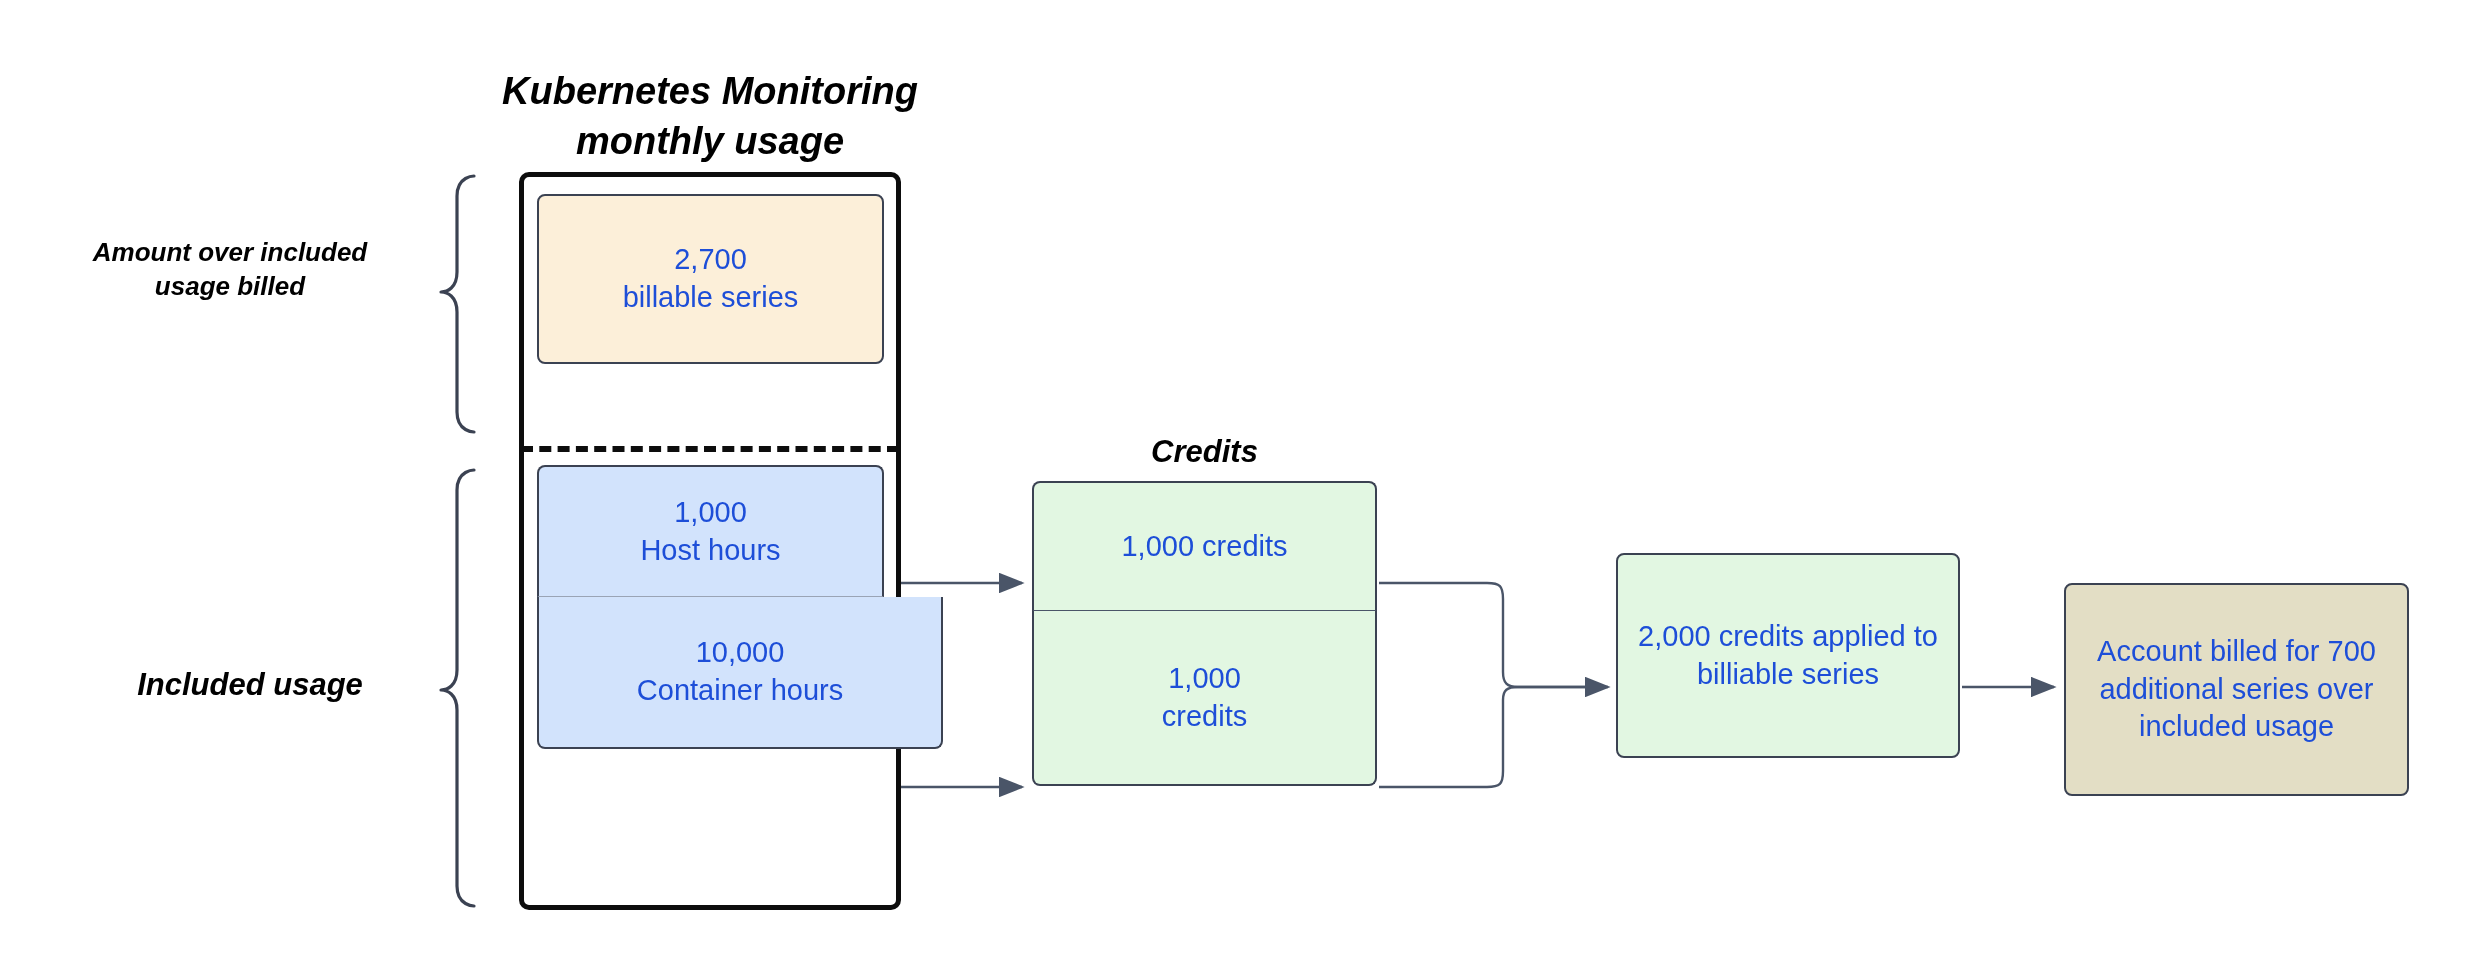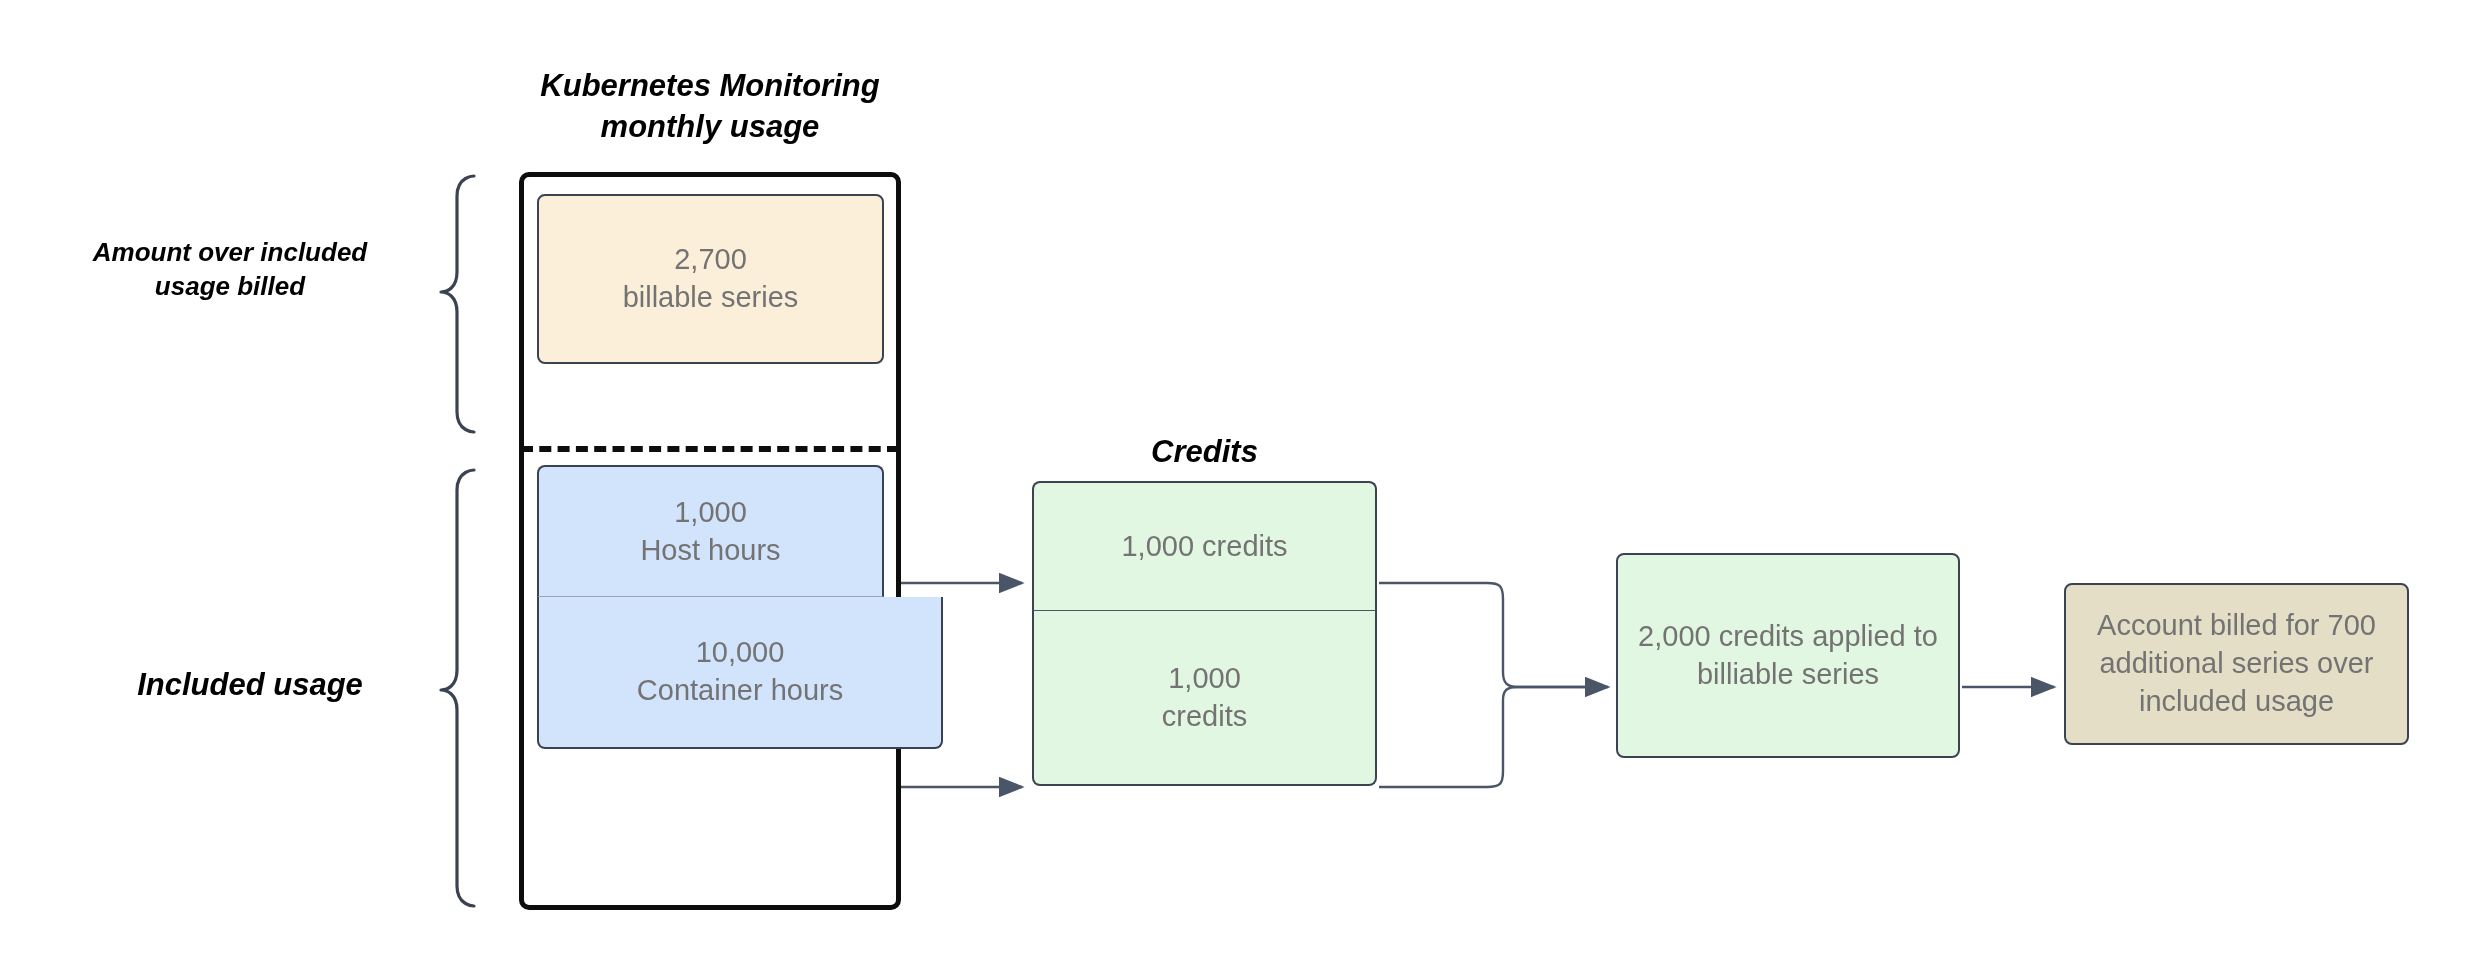--- a/index.html
+++ b/index.html
@@ -25,21 +25,21 @@
   }
 
   .node {
     position: absolute;
     box-sizing: border-box;
     display: flex;
     align-items: center;
     justify-content: center;
     text-align: center;
     line-height: 1.30;
-    color: #737373;
+    color: #1d4ed8;
     white-space: pre-line;
   }
 
   
   .usage-container {
     left: 519px;
     top: 172px;
     width: 382px;
     height: 738px;
     border: 5px solid #0d0d0d;
@@ -117,40 +117,40 @@
     top: 553px;
     width: 344px;
     height: 205px;
     background: #e2f7e2;
   }
 
   .box-account {
     left: 2064px;
     top: 583px;
     width: 345px;
-    height: 162px;
+    height: 213px;
     background: #e3dec5;
   }
 
   
   .label {
     position: absolute;
     font-style: italic;
     font-weight: bold;
     text-align: center;
     line-height: 1.32;
     white-space: pre-line;
     color: #000000;
   }
 
   .title-usage {
     left: 470px;
     top: 66px;
     width: 480px;
-    font-size: 31px;
+    font-size: 38px;
   }
 
   .title-credits {
     left: 1032px;
     top: 432px;
     width: 345px;
     font-size: 31px;
   }
 
   .label-amount-over {

